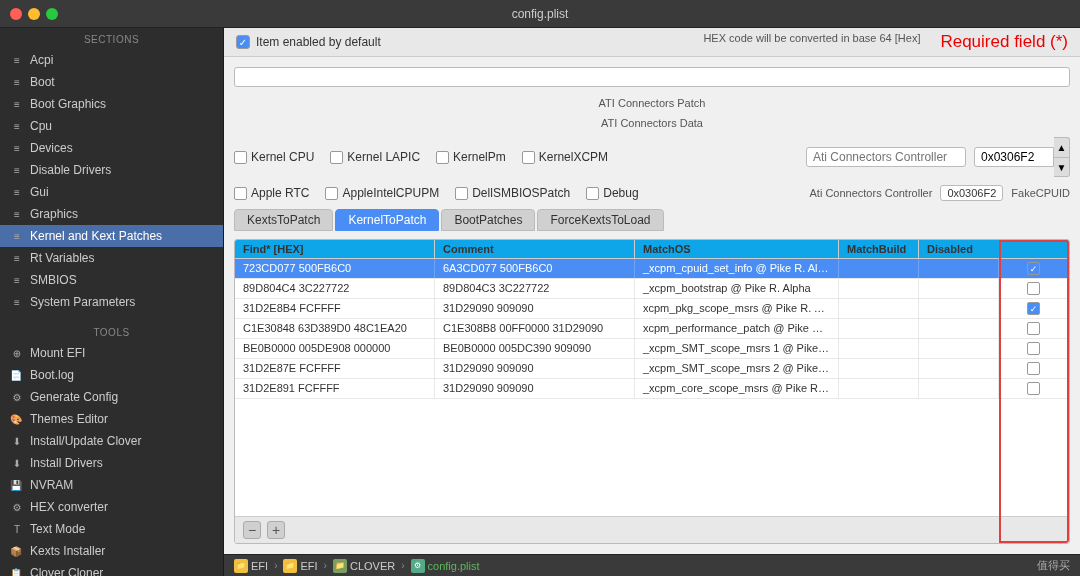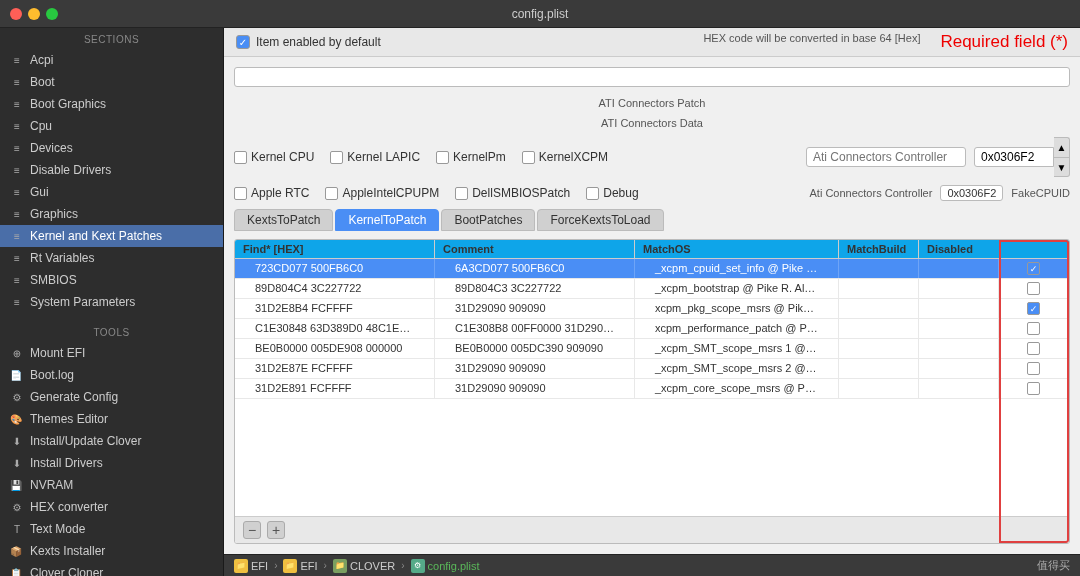--- a/index.html
+++ b/index.html
@@ -61,21 +61,21 @@
     .tab.active { background: #4a8ef5; color: white; border-color: #4a8ef5; }
 
     
     .table-container { flex: 1; background: white; border: 1px solid #bbb; border-radius: 3px; overflow: hidden; display: flex; flex-direction: column; position: relative; }
     .table-header { display: grid; grid-template-columns: 200px 200px 1fr 80px 80px 70px; background: #0ea5e9; border-bottom: 1px solid #ccc; }
     .th { padding: 3px 8px; color: #333; font-size: 11px; font-weight: 600; border-right: 1px solid #ccc; }
     .th:last-child { border-right: none; }
     .table-body { flex: 1; overflow-y: auto; }
     .table-row { display: grid; grid-template-columns: 200px 200px 1fr 80px 80px 70px; border-bottom: 1px solid #e8e8e8; }
     .table-row.selected { background: #4a8ef5; }
-    .td { padding: 3px 20px; font-size: 11px; color: #333; border-right: 1px solid #e8e8e8; overflow: hidden; text-overflow: ellipsis; white-space: nowrap; }
+    .td { padding: 3px 8px; font-size: 11px; color: #333; border-right: 1px solid #e8e8e8; overflow: hidden; text-overflow: ellipsis; white-space: nowrap; }
     .td.selected { color: white; }
     .table-row.selected .td { color: white; border-right: 1px solid rgba(255,255,255,0.2); }
     .checkbox-cell { display: flex; align-items: center; justify-content: center; }
     .cb-checked { width: 13px; height: 13px; border: 1px solid #999; border-radius: 2px; background: #4a8ef5; display: flex; align-items: center; justify-content: center; }
     .cb-checked::after { content: '✓'; color: white; font-size: 9px; }
     .cb-unchecked { width: 13px; height: 13px; border: 1px solid #999; border-radius: 2px; background: white; }
 
     
     .disabled-col-highlight { position: absolute; top: 0; right: 0; width: 70px; height: 100%; border: 2px solid #e04040; pointer-events: none; border-radius: 0 3px 3px 0; }
 

